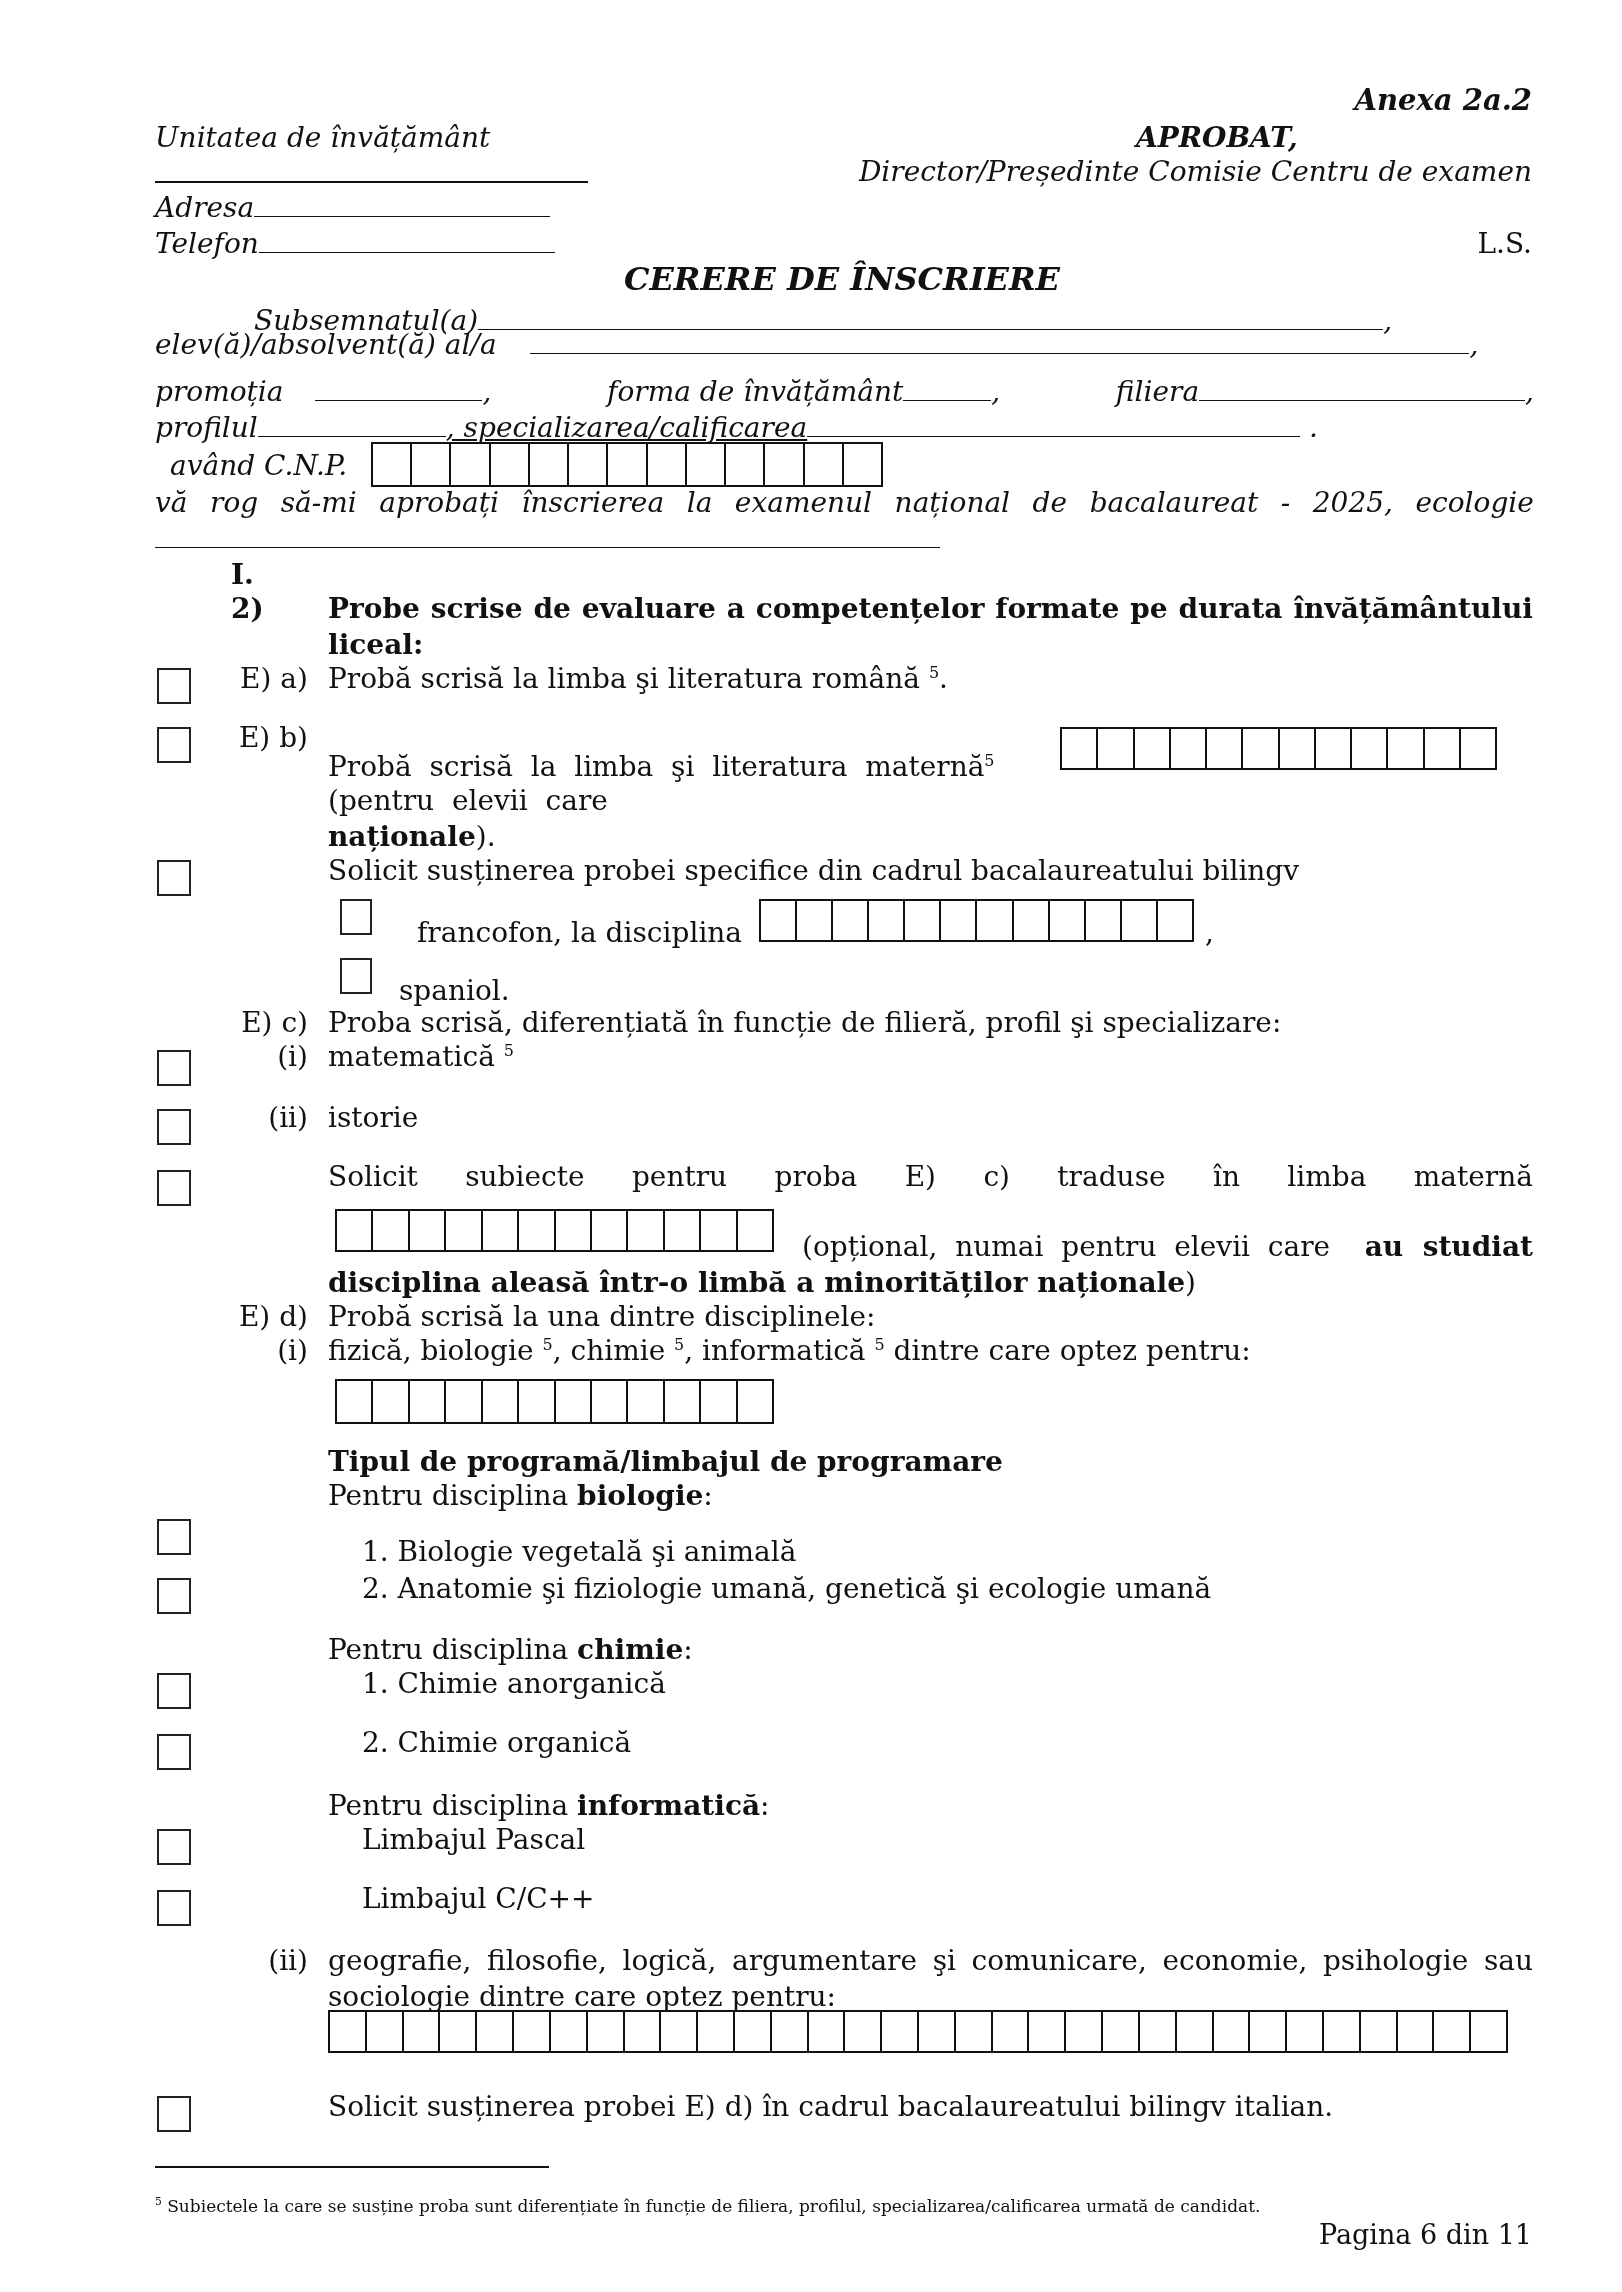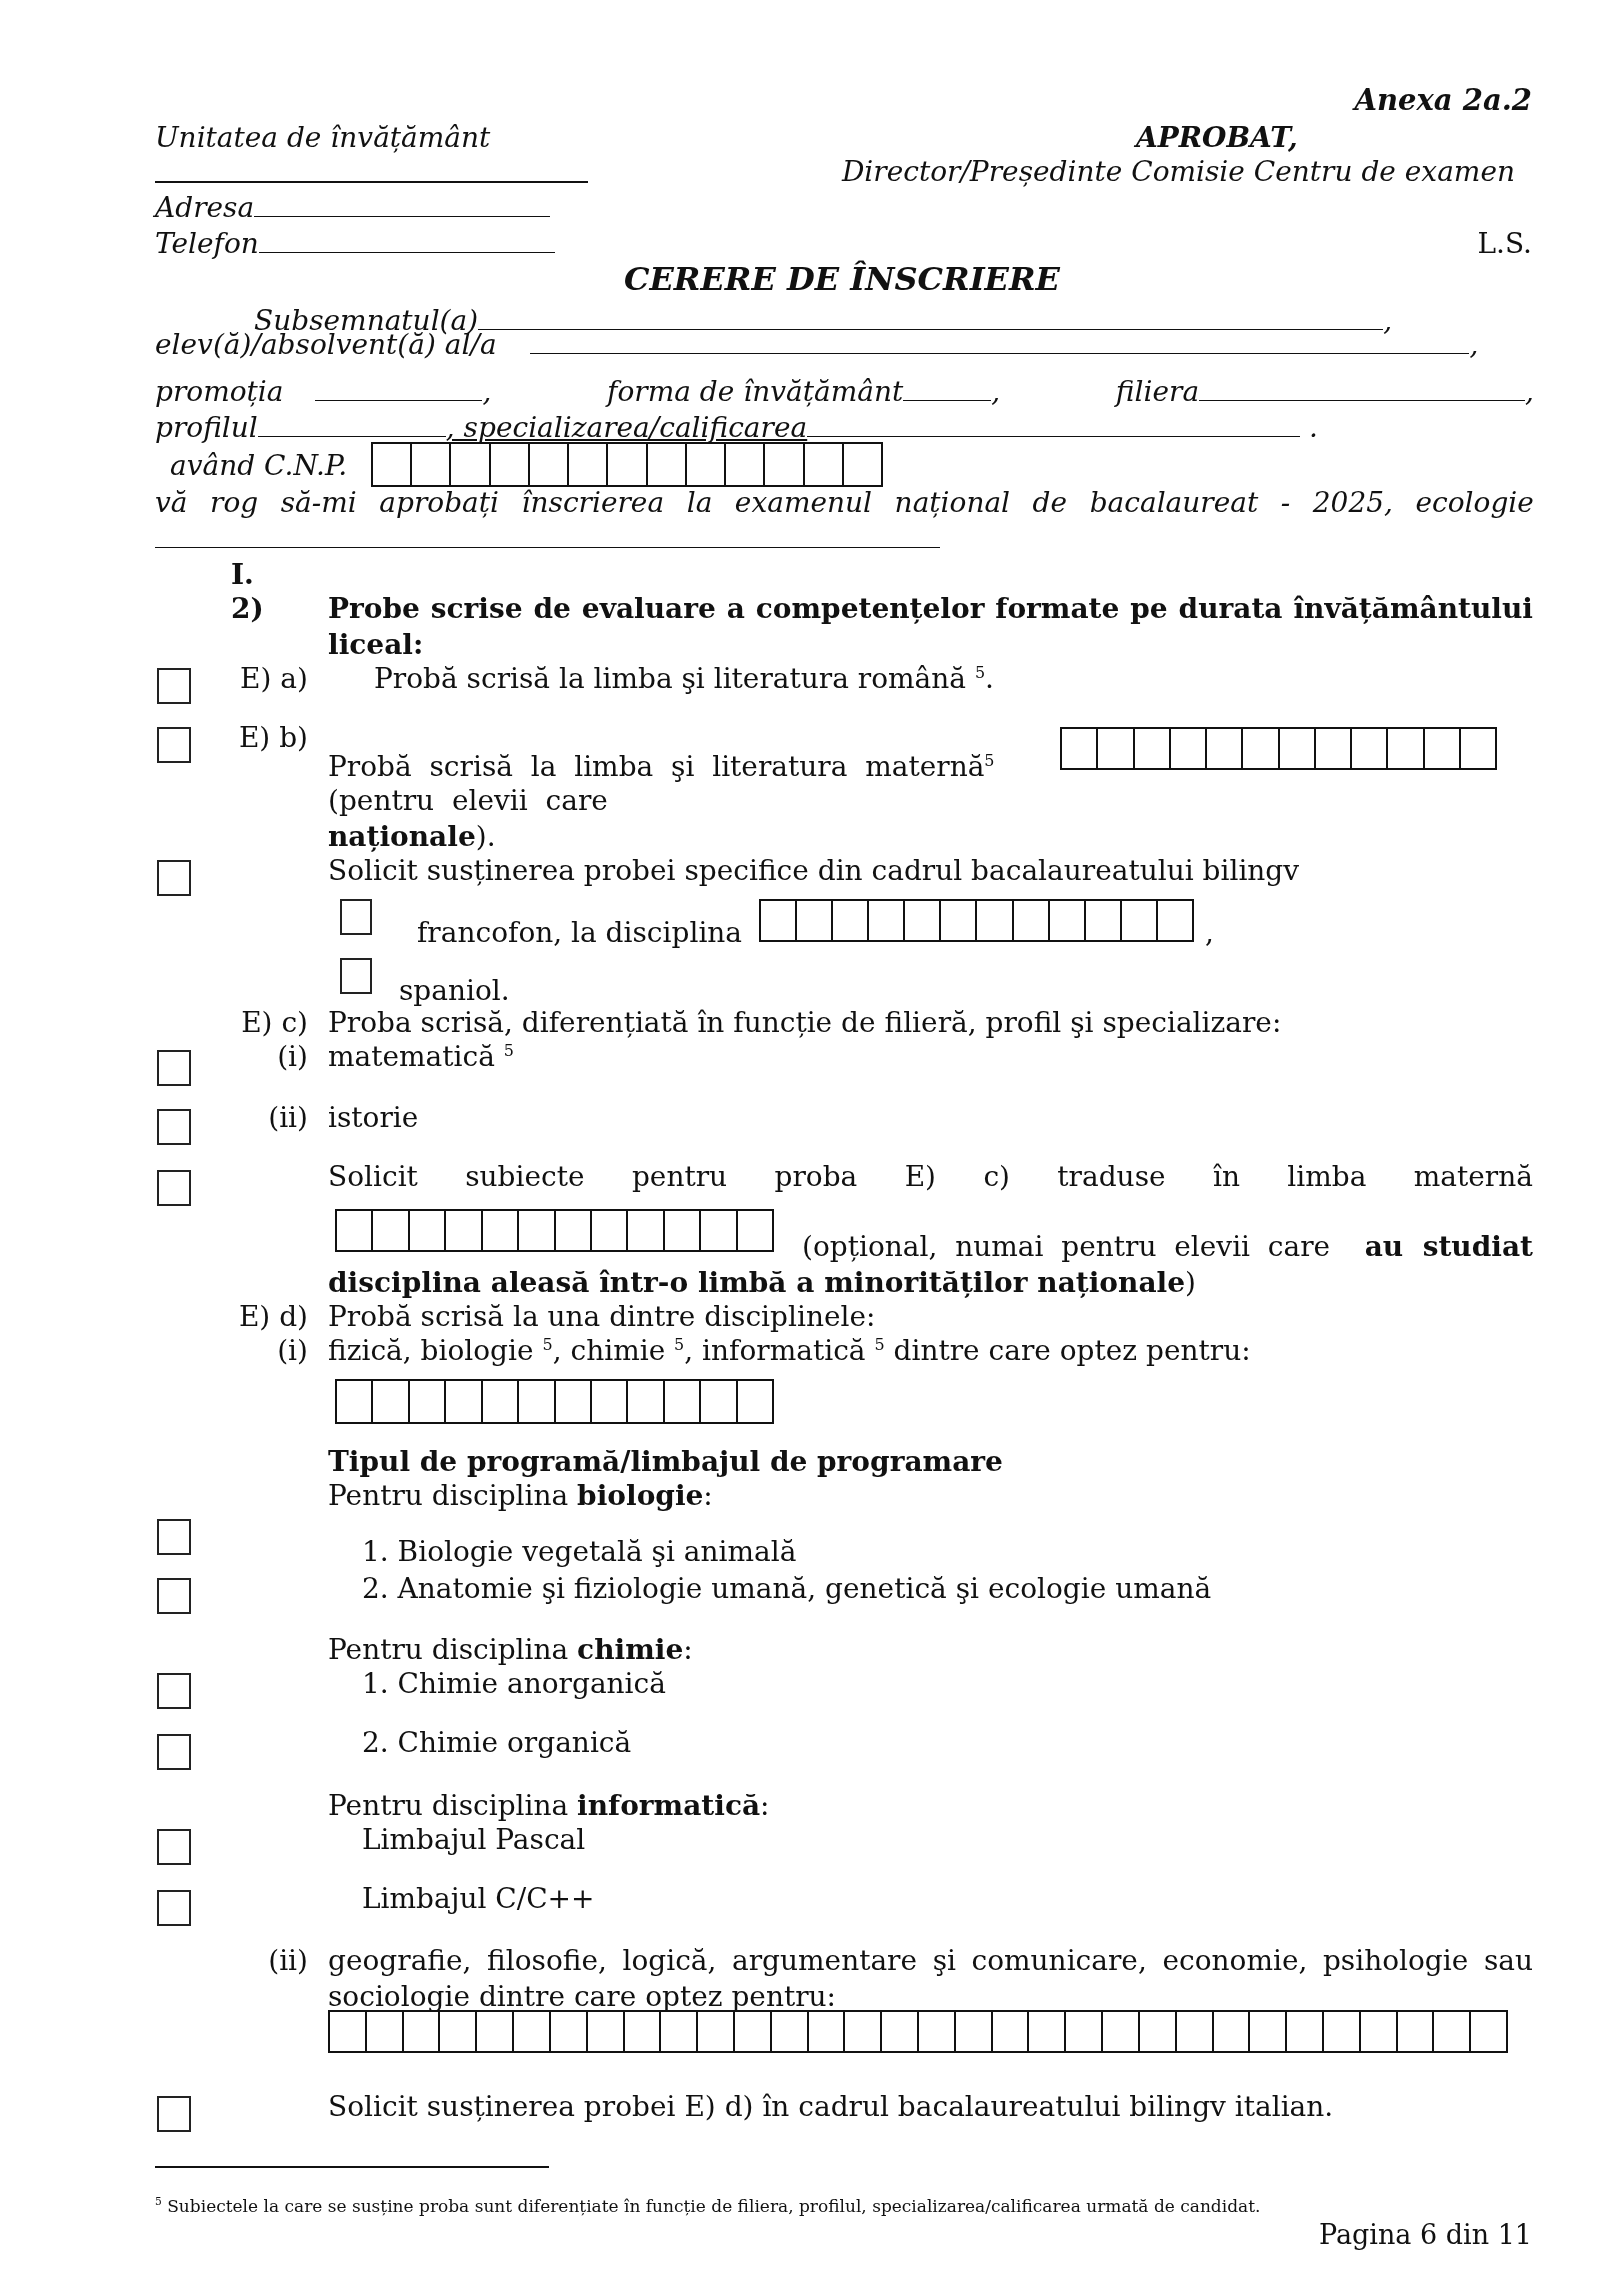--- a/index.html
+++ b/index.html
@@ -20,21 +20,21 @@
   .fn-rule { position:absolute; left:155px; top:2166px; width:394px; border-top:2.7px solid #111; }
   .fn { position:absolute; left:155px; top:2196px; font-size:17px; white-space:nowrap; }
 </style>
 </head>
 <body>
 
 <div class="abs t it b" style="right:91px; top:82px; font-size:29px;">Anexa 2a.2</div>
 <div class="abs t it" style="left:155px; top:120px;">Unitatea de învățământ</div>
 <div class="abs t it b" style="left:1136px; top:120px;">APROBAT,</div>
 <div class="abs" style="left:155px; top:181px; width:433px; border-top:2.2px solid #111;"></div>
-<div class="abs t it" style="right:108px; top:154px;margin-left:36px;">Director/Președinte Comisie Centru de examen</div>
+<div class="abs t it" style="right:91px; top:154px;margin-left:36px;">Director/Președinte Comisie Centru de examen</div>
 <div class="abs t it" style="left:155px; top:190px;">
   <span>Adresa</span><span class="line" style="width:296px;"></span>
 </div>
 <div class="abs t it" style="left:155px; top:226px;">
   <span>Telefon</span><span class="line" style="width:296px;"></span>
 </div>
 <div class="abs t" style="right:91px; top:226px;">L.S.</div>
 
 <div class="abs it b" style="left:0; width:1684px; text-align:center; top:258px; font-size:32px; line-height:43px;">CERERE DE ÎNSCRIERE</div>
 
@@ -101,21 +101,21 @@
       <span>formate</span>
       <span>pe</span>
       <span>durata</span>
       <span>învățământului</span>
     </div>
   <div>liceal:</div>
 </div>
 
 <div class="chk" style="left:157px; top:668px;"></div>
 <div class="lbl" style="right:1315px; top:661px;">E) a)</div>
-<div class="abs t" style="left:328px; top:661px;margin-left:46px;"><span>Probă scrisă la limba şi literatura română</span> <sup>5</sup>.</div>
+<div class="abs t" style="left:328px; top:661px;"><span>Probă scrisă la limba şi literatura română</span> <sup>5</sup>.</div>
 
 <div class="chk" style="left:157px; top:727px;"></div>
 <div class="lbl" style="right:1315px; top:720px;">E) b)</div>
 <div class="abs t" style="left:328px; top:749px; white-space:pre;"><span>Probă  scrisă  la  limba  şi  literatura  maternă</span><sup>5</sup></div>
 <div class="grid" style="left:1060px; top:727px; width:437px; height:43px;" id="grid-eb">
     <div class="cell" style="flex: 1 1 0%;"></div>
     <div class="cell" style="flex: 1 1 0%;"></div>
     <div class="cell" style="flex: 1 1 0%;"></div>
     <div class="cell" style="flex: 1 1 0%;"></div>
     <div class="cell" style="flex: 1 1 0%;"></div>

